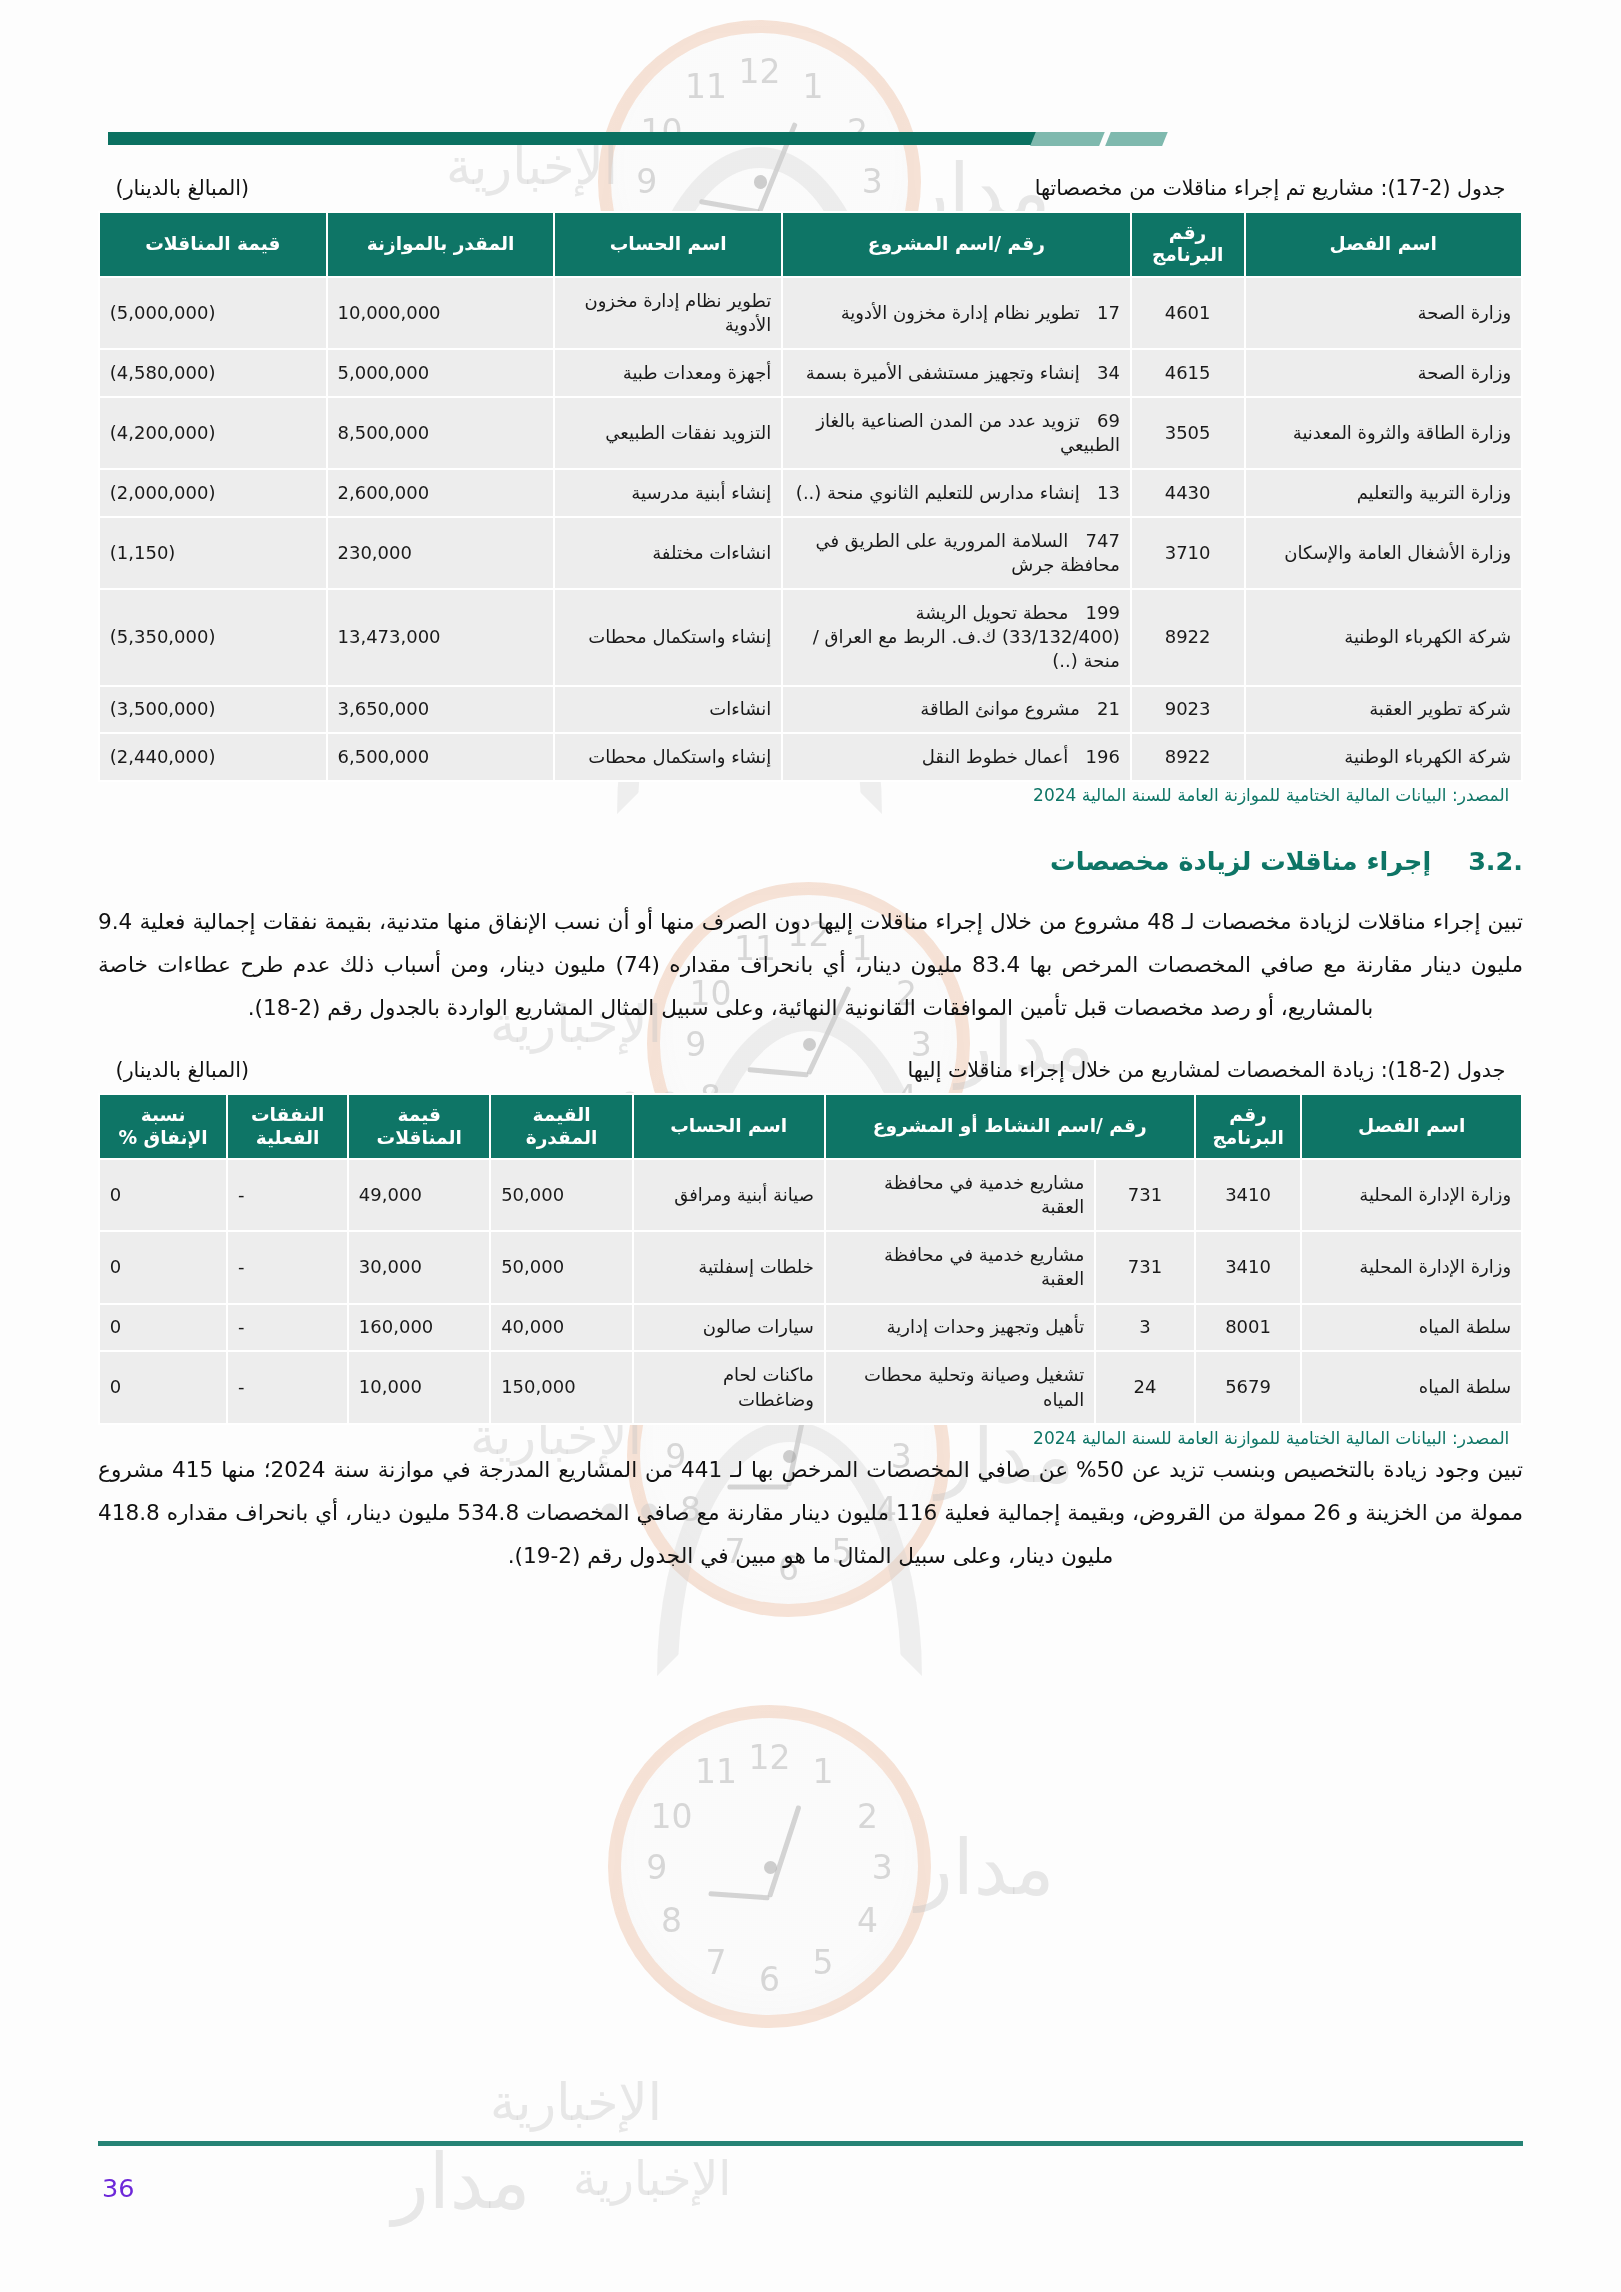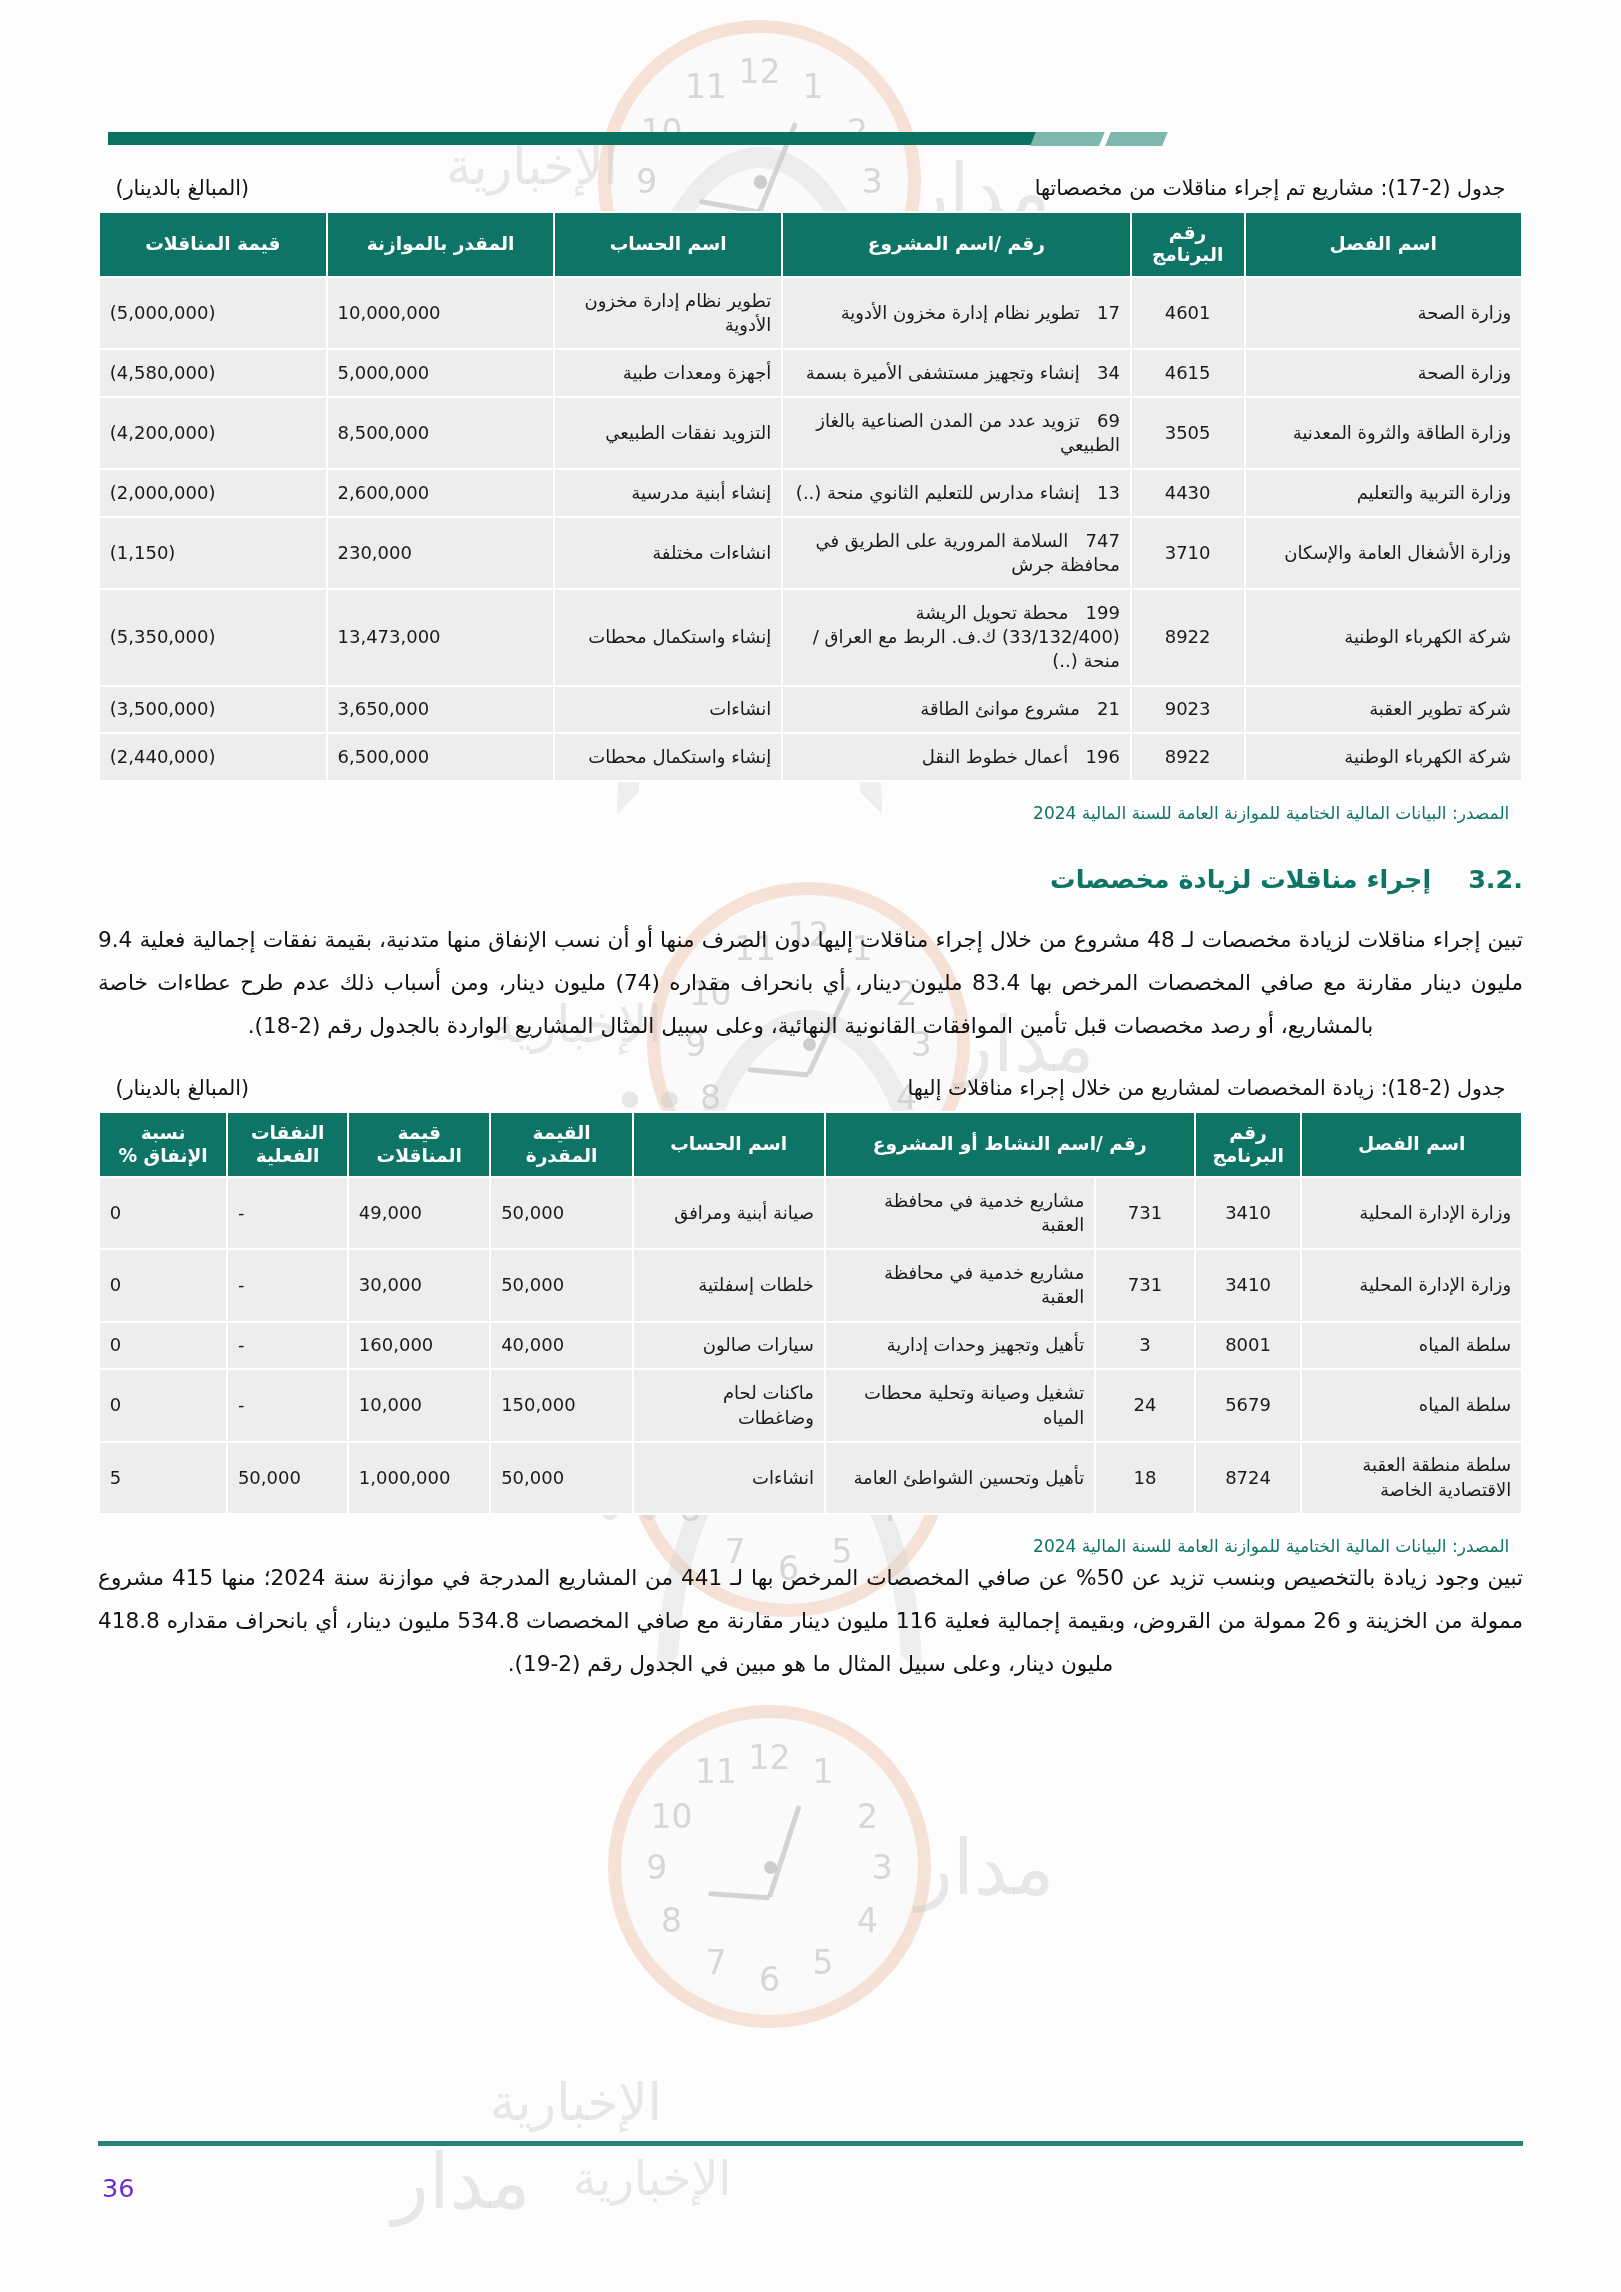--- a/index.html
+++ b/index.html
@@ -141,21 +141,21 @@
     line-height: 1.35;
     vertical-align: middle;
   }
   td.c { text-align: center; }
   td.r { text-align: right; }
   td.l { text-align: left; direction: ltr; }
 
   .src {
     font-size: 17px;
     color: #0e7566;
-    margin-top: 21px;
+    margin-top: 3px;
     padding-right: 13.7px;
     text-align: right;
   }
   .src .yr { direction: ltr; display: inline-block; }
 
   h2.sect {
     font-size: 25.5px;
     color: #0e7566;
     font-weight: bold;
     margin: 41px 0 23.5px 0;
@@ -484,31 +484,20 @@
           <td class="r">سلطة المياه</td>
           <td class="c">5679</td>
           <td class="c">24</td>
           <td class="r">تشغيل وصيانة وتحلية محطات المياه</td>
           <td class="r">ماكنات لحام وضاغطات</td>
           <td class="l">150,000</td>
           <td class="l">10,000</td>
           <td class="l">-</td>
           <td class="l">0</td>
         </tr>
-        <tr>
-          <td class="r">سلطة منطقة العقبة الاقتصادية الخاصة</td>
-          <td class="c">8724</td>
-          <td class="c">18</td>
-          <td class="r">تأهيل وتحسين الشواطئ العامة</td>
-          <td class="r">انشاءات</td>
-          <td class="l">50,000</td>
-          <td class="l">1,000,000</td>
-          <td class="l">50,000</td>
-          <td class="l">5</td>
-        </tr>
       </tbody>
     </table>
 
     <div class="src">
       <span>المصدر: البيانات المالية الختامية للموازنة العامة للسنة المالية</span>
       <span class="yr">2024</span>
     </div>
 
     <p class="body">تبين وجود زيادة بالتخصيص وبنسب تزيد عن 50% عن صافي المخصصات المرخص بها لـ 441 من المشاريع المدرجة في موازنة سنة 2024؛ منها 415 مشروع ممولة من الخزينة و 26 ممولة من القروض، وبقيمة إجمالية فعلية 116 مليون دينار مقارنة مع صافي المخصصات 534.8 مليون دينار، أي بانحراف مقداره 418.8 مليون دينار، وعلى سبيل المثال ما هو مبين في الجدول رقم (2-19).</p>
 

